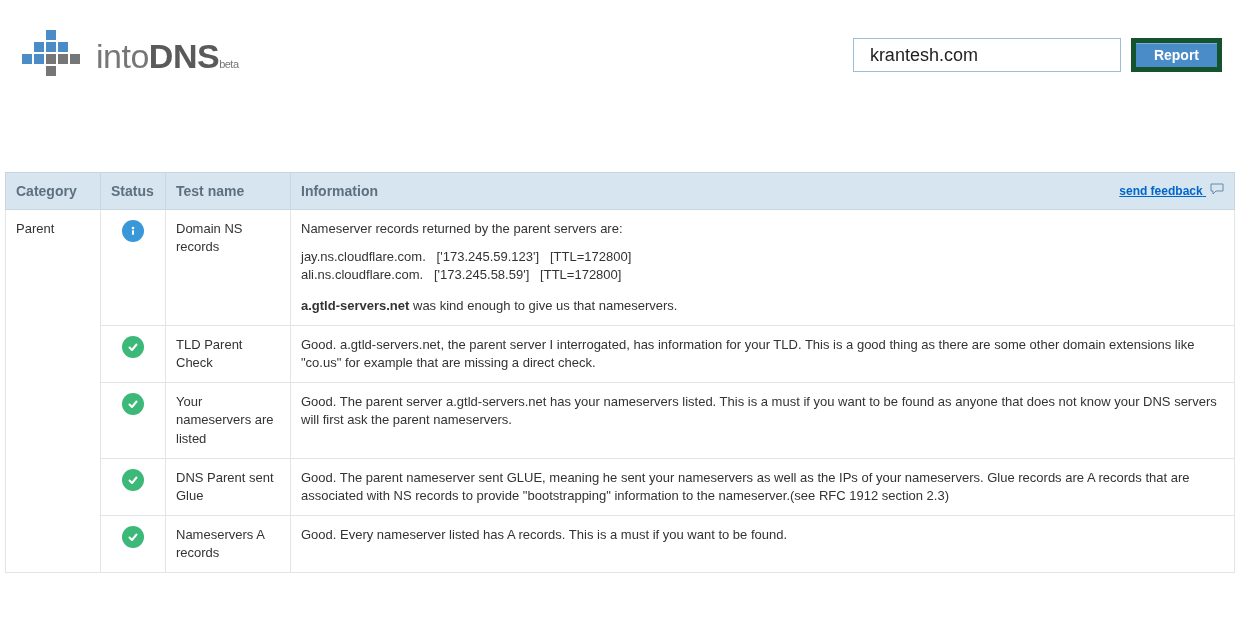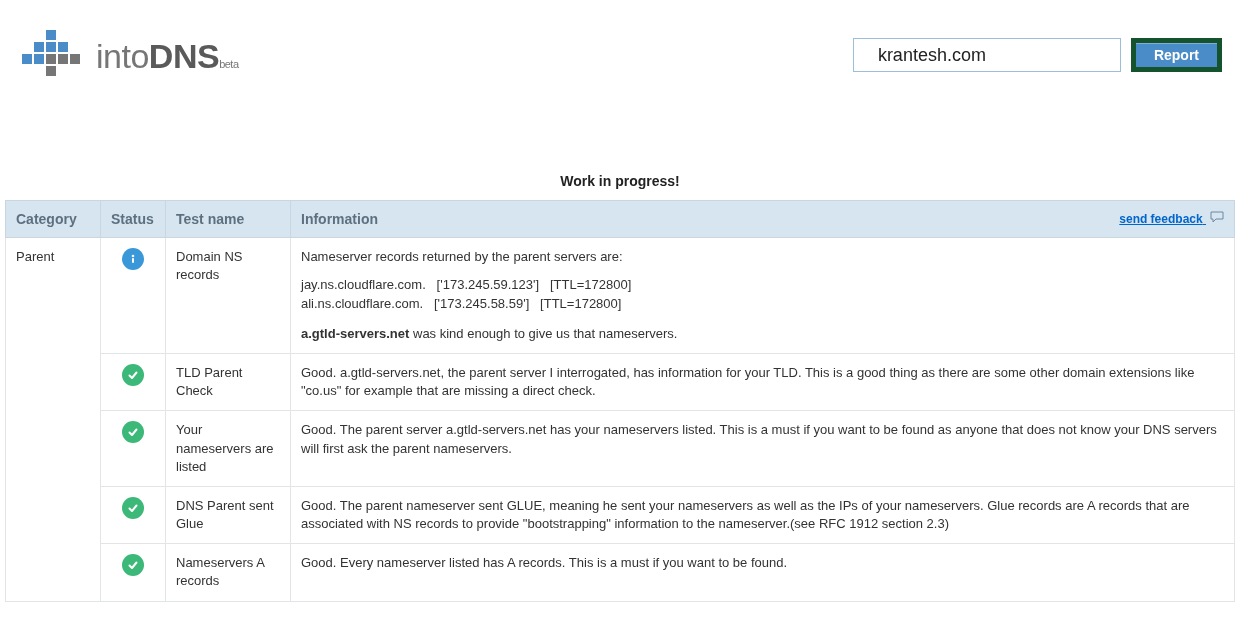--- a/index.html
+++ b/index.html
@@ -6,21 +6,21 @@
     body { font-family: Verdana, Geneva, sans-serif; font-size: 13px; color: #333; background: #fff; width: 1240px; }
     
     .header { display: flex; align-items: flex-start; justify-content: space-between; padding: 30px 18px 20px 18px; }
     .logo-area { display: flex; align-items: center; gap: 10px; }
     .logo-pixels { display: inline-block; position: relative; width: 68px; height: 52px; }
     .px { position: absolute; width: 10px; height: 10px; }
     .logo-text { font-size: 34px; color: #767676; letter-spacing: -0.5px; }
     .logo-text .dns { color: #5a5a5a; font-weight: bold; }
     .logo-text .beta { font-size: 11px; color: #767676; vertical-align: baseline; }
     .search-area { display: flex; gap: 10px; align-items: center; padding-top: 8px; }
-    .domain-input { width: 268px; height: 34px; border: 1px solid #9bbfd9; font-size: 18px; padding: 2px 24px; color: #222; font-family: Verdana, Geneva, sans-serif; }
+    .domain-input { width: 268px; height: 34px; border: 1px solid #9bbfd9; font-size: 18px; padding: 2px 16px; color: #222; font-family: Verdana, Geneva, sans-serif; }
     .report-btn { height: 34px; padding: 0 18px; background: #4a8cc7; color: #fff; border: 5px solid #14532d; font-weight: bold; font-size: 14px; cursor: pointer; font-family: Verdana, Geneva, sans-serif; box-shadow: inset 0 1px 0 rgba(255,255,255,0.3); }
     
     .wip-banner { text-align: center; margin: 70px 0 10px 0; line-height: 1.3; }
     .wip-title { font-weight: bold; font-size: 14px; color: #222; }
     .wip-sub { font-size: 13px; color: #222; }
     .wip-sub a { color: #0000EE; text-decoration: underline; }
     
     .results-table { width: 1230px; margin: 0 5px; border-collapse: collapse; table-layout: fixed; }
     .results-table th { background: #d6e5ef; color: #5e7080; font-weight: bold; text-align: left; padding: 10px 10px; border: 1px solid #c8d6df; font-size: 14px; }
     .results-table th.col-category { width: 95px; }
@@ -64,21 +64,20 @@
       <span>into</span><span class="dns">DNS</span><span class="beta">beta</span>
     </span>
   </div>
   <div class="search-area">
     <input class="domain-input" type="text" value="krantesh.com" style="">
     <button class="report-btn">Report</button>
   </div>
 </div>
 
 <div class="wip-banner">
-  <div class="wip-title">Work in progress!</div>
 </div>
 
 <table class="results-table">
   <thead>
     <tr>
       <th class="col-category">Category</th>
       <th class="col-status">Status</th>
       <th class="col-test">Test name</th>
       <th class="col-info">
         <span>Information</span>

